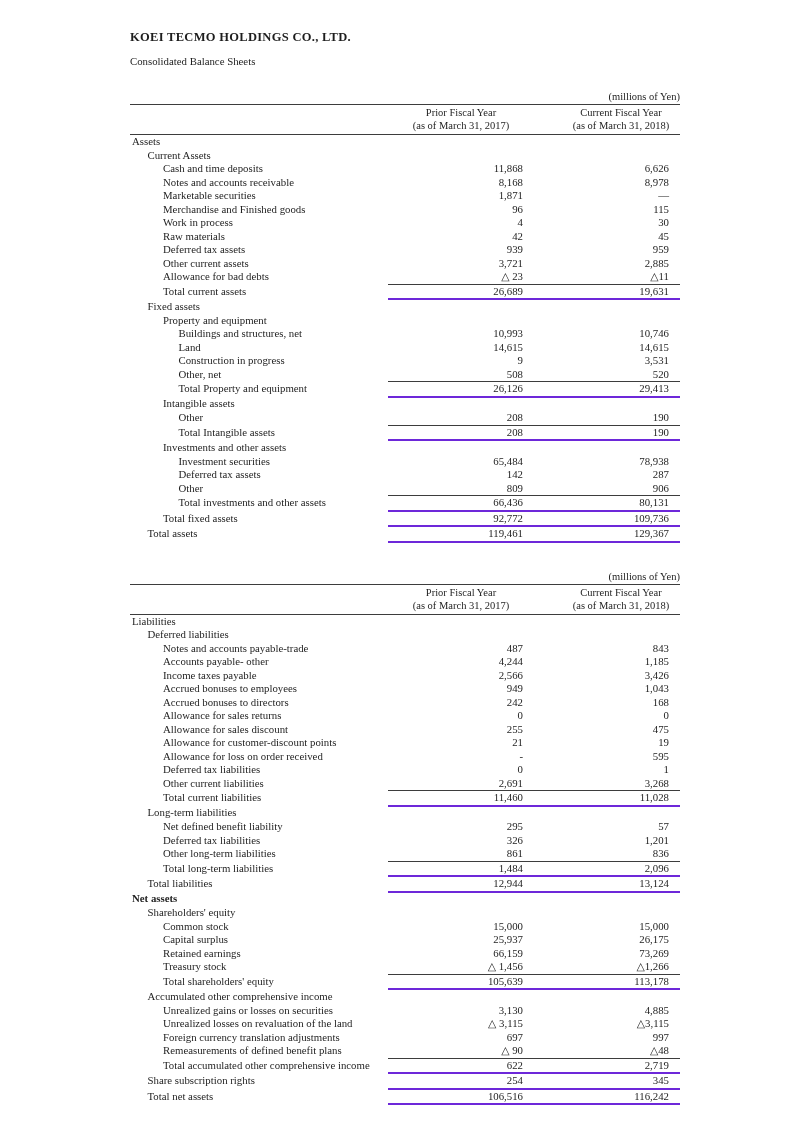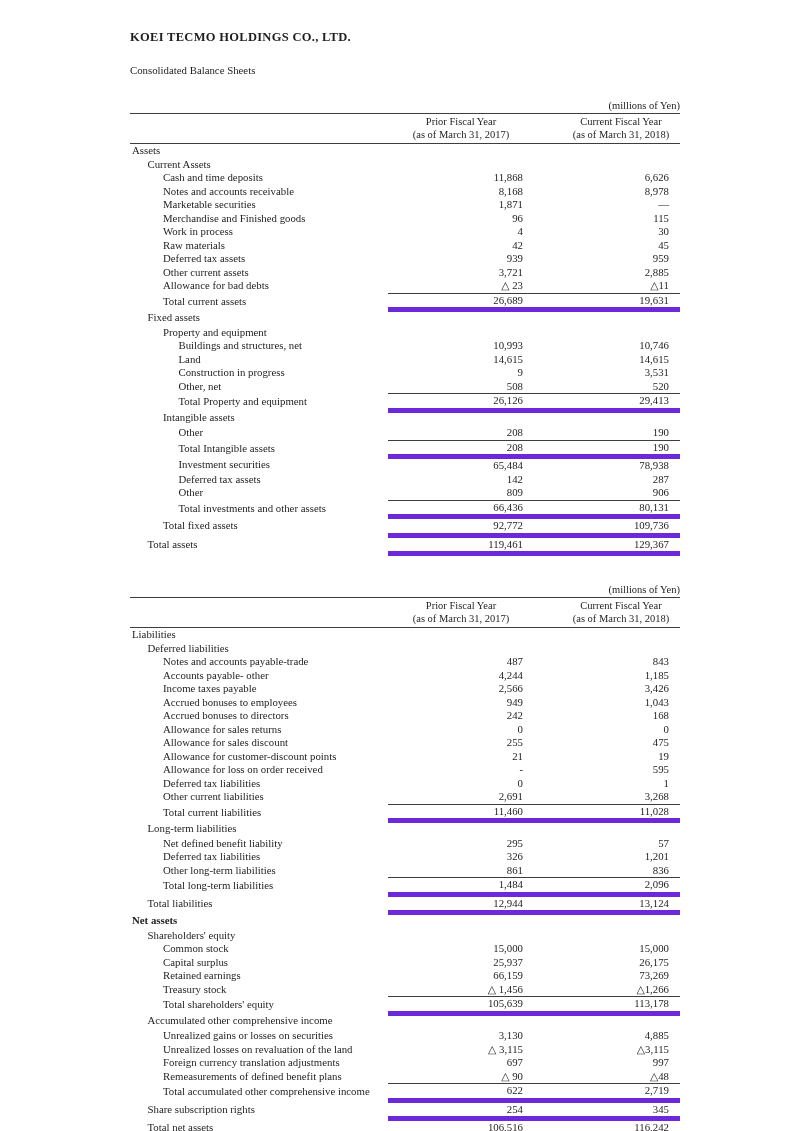--- a/index.html
+++ b/index.html
@@ -5,21 +5,21 @@
   html,body { margin:0; padding:0; background:#ffffff; }
   body {
     width:800px; height:1131px;
     font-family:"Liberation Serif", serif;
     color:#1e1e1e;
     -webkit-font-smoothing:antialiased;
   }
   .page { padding:30px 120px 0 130px; }
 
   .company { font-size:12.5px; font-weight:bold; letter-spacing:0.3px; line-height:15px; }
-  .doc-title { font-size:10.8px; line-height:13px; margin-top:19px; }
+  .doc-title { font-size:10.8px; line-height:13px; margin-top:10px; }
 
   .units { text-align:right; font-size:10.5px; line-height:13px; margin-bottom:1px; }
   .units-1 { margin-top:22px; }
   .units-2 { margin-top:27px; }
 
   table.bs {
     width:550px;
     border-collapse:collapse;
     table-layout:fixed;
   }
@@ -40,21 +40,21 @@
     height:13.5px;
     line-height:13.5px;
     font-size:10.8px;
     padding:0;
     vertical-align:middle;
     white-space:nowrap;
     overflow:hidden;
   }
   td.lbl { text-align:left; }
   td.num { text-align:right; padding-right:11px; font-variant-numeric:tabular-nums; }
-  td.num.rl { border-top:1px solid #3d3d3d; border-bottom:5px solid #6d28d9; }
+  td.num.rl { border-top:1px solid #3d3d3d; border-bottom:2px solid #6d28d9; }
 </style>
 </head>
 <body>
 
 <div class="page">
 
   <div class="company">KOEI TECMO HOLDINGS CO., LTD.</div>
   <div class="doc-title">Consolidated Balance Sheets</div>
 
   <div class="units units-1">(millions of Yen)</div>
@@ -182,20 +182,25 @@
     <td class="lbl" style="padding-left: 48.5px;">Other</td>
     <td class="num">208</td>
     <td class="num">190</td>
   </tr>
         <tr>
     <td class="lbl" style="padding-left: 48.5px;">Total Intangible assets</td>
     <td class="num rl">208</td>
     <td class="num rl">190</td>
   </tr>
         <tr>
+    <td class="lbl" style="padding-left: 33px;">Investments and other assets</td>
+    <td class="num"></td>
+    <td class="num"></td>
+  </tr>
+        <tr>
     <td class="lbl" style="padding-left: 48.5px;">Investment securities</td>
     <td class="num">65,484</td>
     <td class="num">78,938</td>
   </tr>
         <tr>
     <td class="lbl" style="padding-left: 48.5px;">Deferred tax assets</td>
     <td class="num">142</td>
     <td class="num">287</td>
   </tr>
         <tr>

